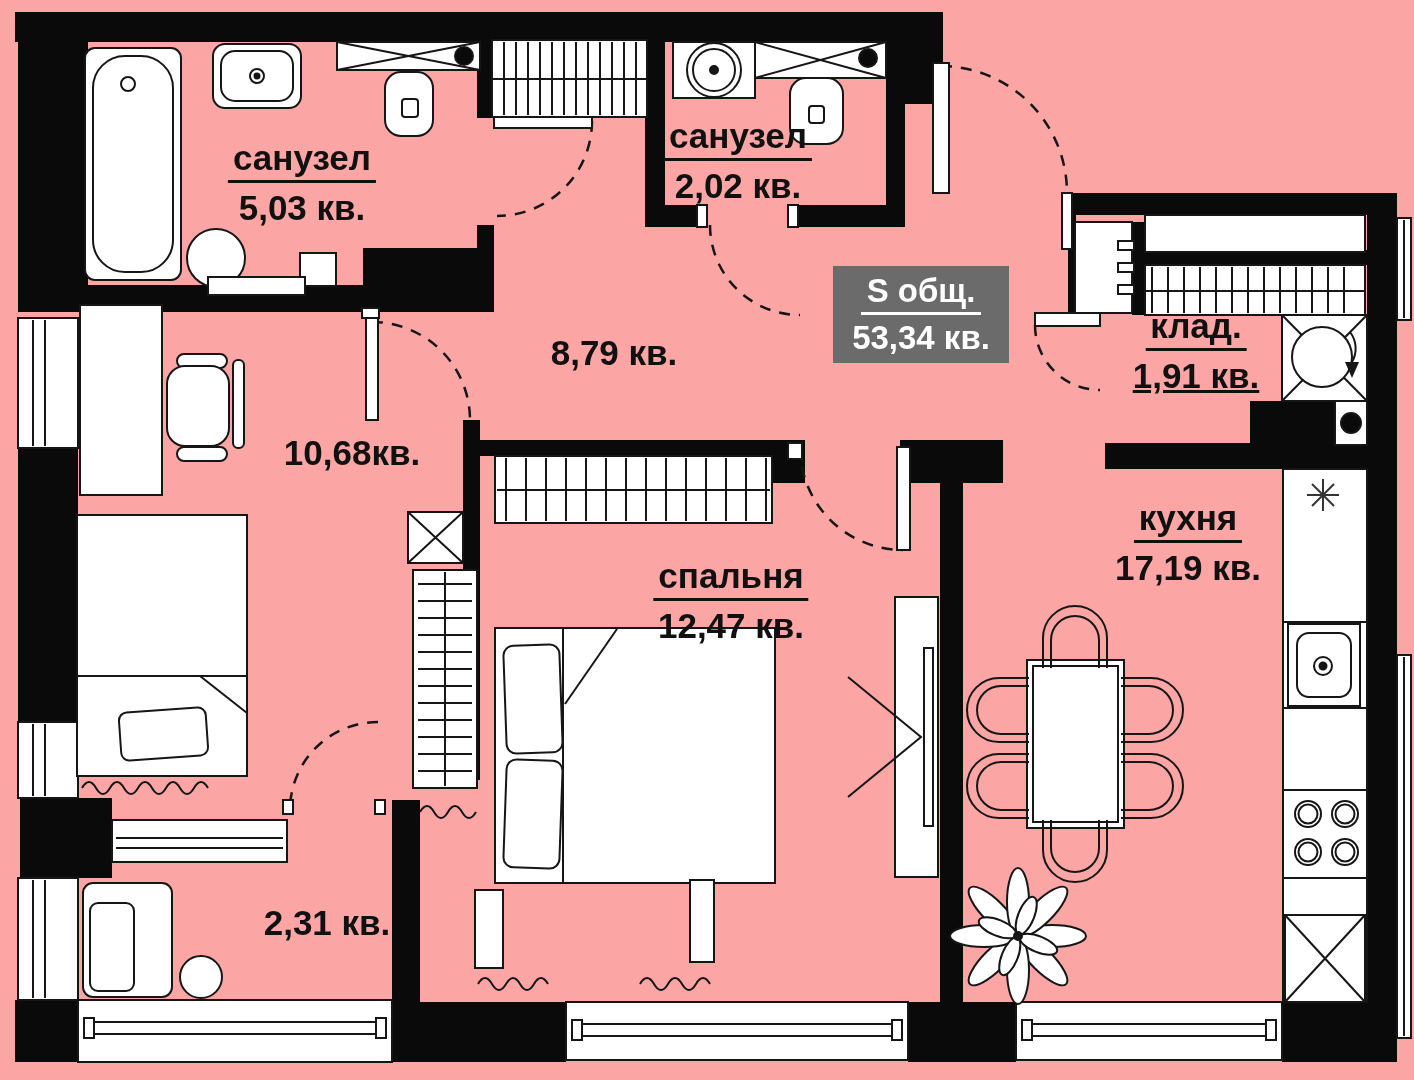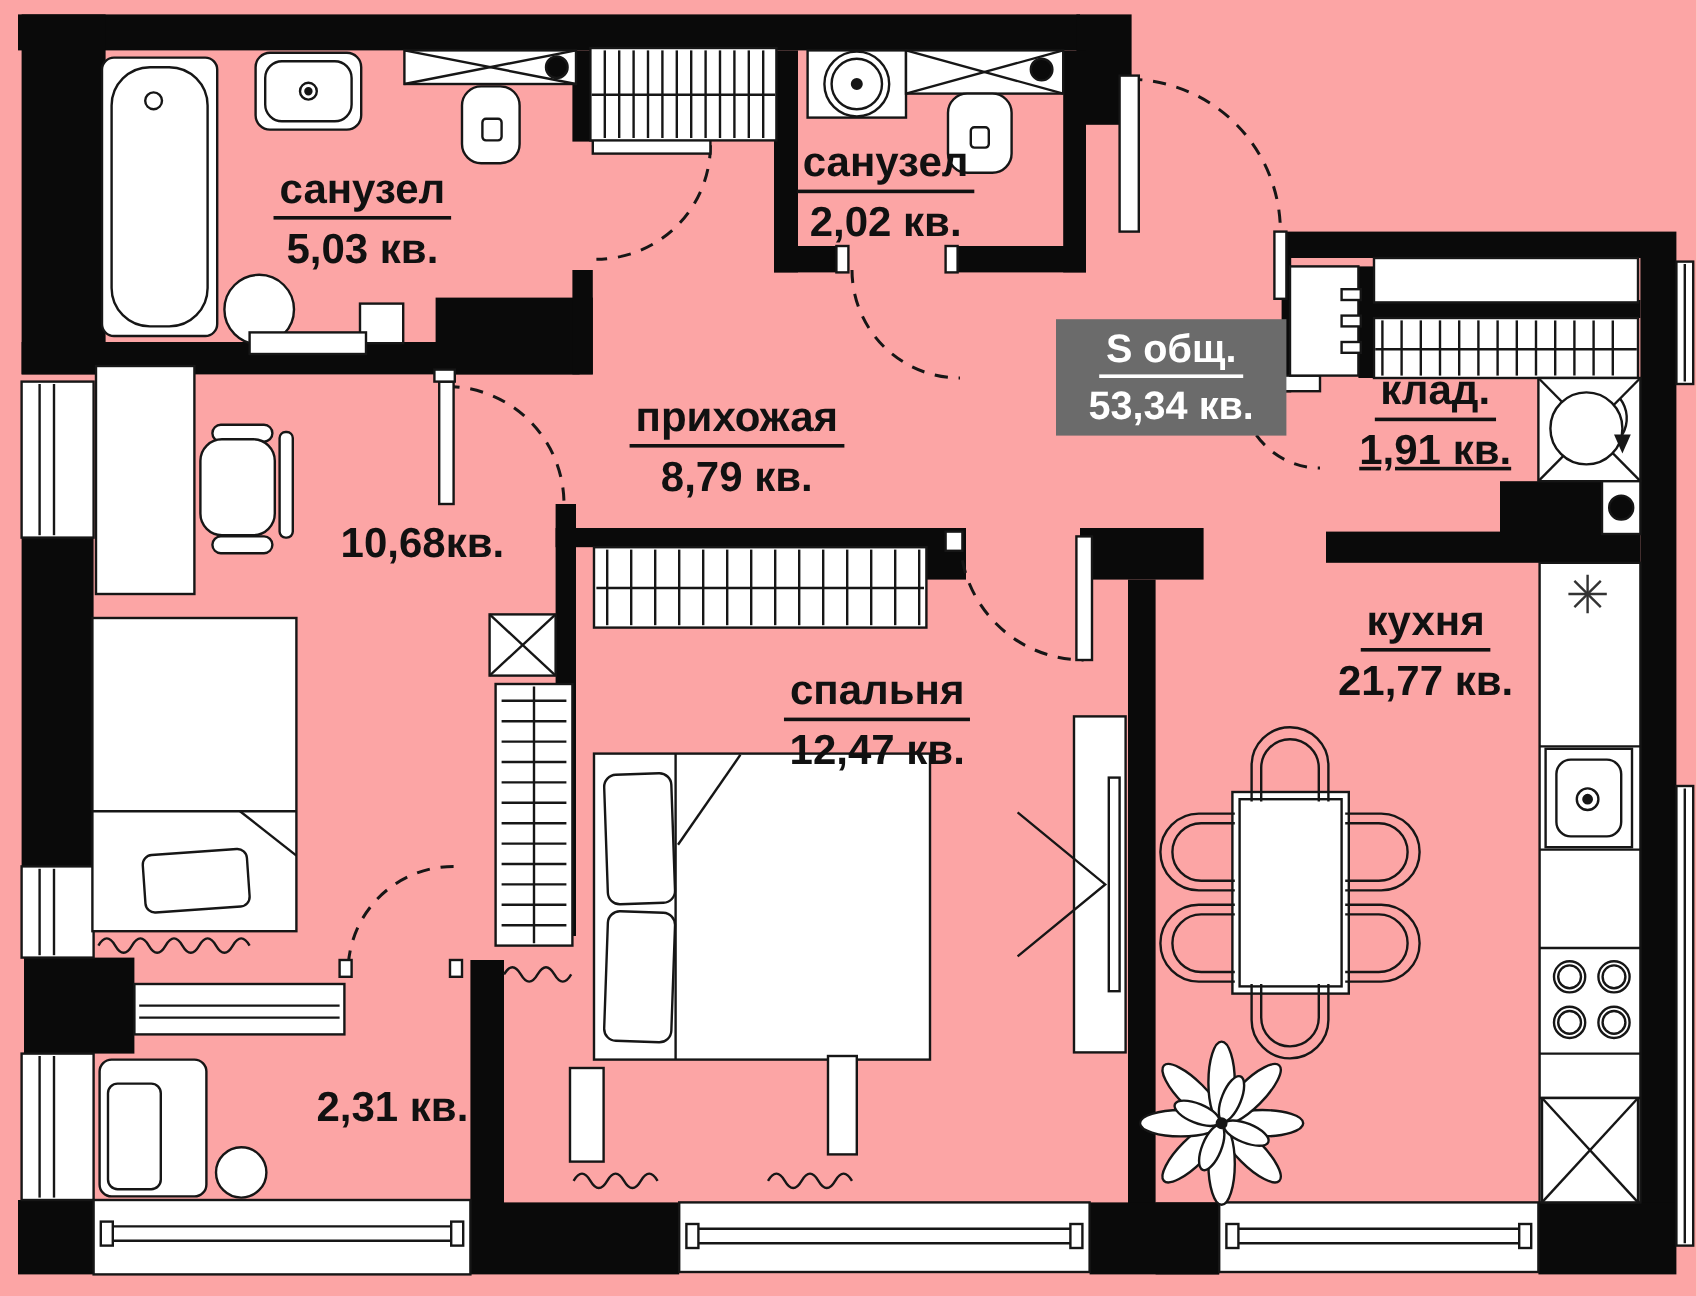--- a/index.html
+++ b/index.html
@@ -3,21 +3,21 @@
 <meta charset="utf-8">
 <style>
   html,body{margin:0;padding:0;background:#fff;}
   #plan{position:relative;width:1414px;height:1080px;background:#fca5a5;
         font-family:"Liberation Sans", sans-serif;overflow:hidden;}
   #plan svg{position:absolute;left:0;top:0;}
   .room-label{position:absolute;transform:translateX(-50%);text-align:center;
               color:#111;font-weight:bold;font-size:35px;line-height:1.12;white-space:nowrap;}
   .room-label .nm{display:inline-block;border-bottom:3px solid #111;padding:0 5px 3px;}
   .room-label .ar{display:block;margin-top:5px;}
-  #total-badge{position:absolute;left:880px;top:266px;width:192px;height:97px;
+  #total-badge{position:absolute;left:833px;top:266px;width:176px;height:97px;
                background:#6b6b6b;color:#fff;font-weight:bold;font-size:33px;line-height:1.1;
                display:flex;flex-direction:column;align-items:center;justify-content:center;}
   #total-badge .nm{display:inline-block;border-bottom:3px solid #fff;padding:0 6px 3px;}
   #total-badge .ar{display:block;margin-top:5px;text-align:center;}
 </style>
 </head>
 <body>
 
 <div id="plan">
 <svg width="1414" height="1080" viewBox="0 0 1414 1080">
@@ -395,39 +395,38 @@
 
   <div class="room-label" style="left:302px;top:138px;">
     <span class="nm">санузел</span>
     <span class="ar">5,03 кв.</span>
   </div>
   <div class="room-label" style="left:738px;top:116px;">
     <span class="nm">санузел</span>
     <span class="ar">2,02 кв.</span>
   </div>
   <div class="room-label" style="left:614px;top:328px;">
-    <span class="nm">прихожая</span>
     <span class="ar">8,79 кв.</span>
   </div>
   <div class="room-label" style="left:352px;top:428px;">
     <span class="ar">10,68кв.</span>
   </div>
   <div class="room-label" style="left:731px;top:556px;">
     <span class="nm">спальня</span>
     <span class="ar">12,47 кв.</span>
   </div>
   <div class="room-label" style="left:327px;top:898px;">
     <span class="ar">2,31 кв.</span>
   </div>
   <div class="room-label" style="left:1196px;top:306px;text-decoration:underline;">
     <span class="nm">клад.</span>
     <span class="ar">1,91 кв.</span>
   </div>
   <div class="room-label" style="left:1188px;top:498px;">
     <span class="nm">кухня</span>
-    <span class="ar">21,77 кв.</span>
+    <span class="ar">17,19 кв.</span>
   </div>
 
   <div id="total-badge">
     <span class="nm">S общ.</span>
     <span class="ar">53,34 кв.</span>
   </div>
 </div>
 
 </body></html>

